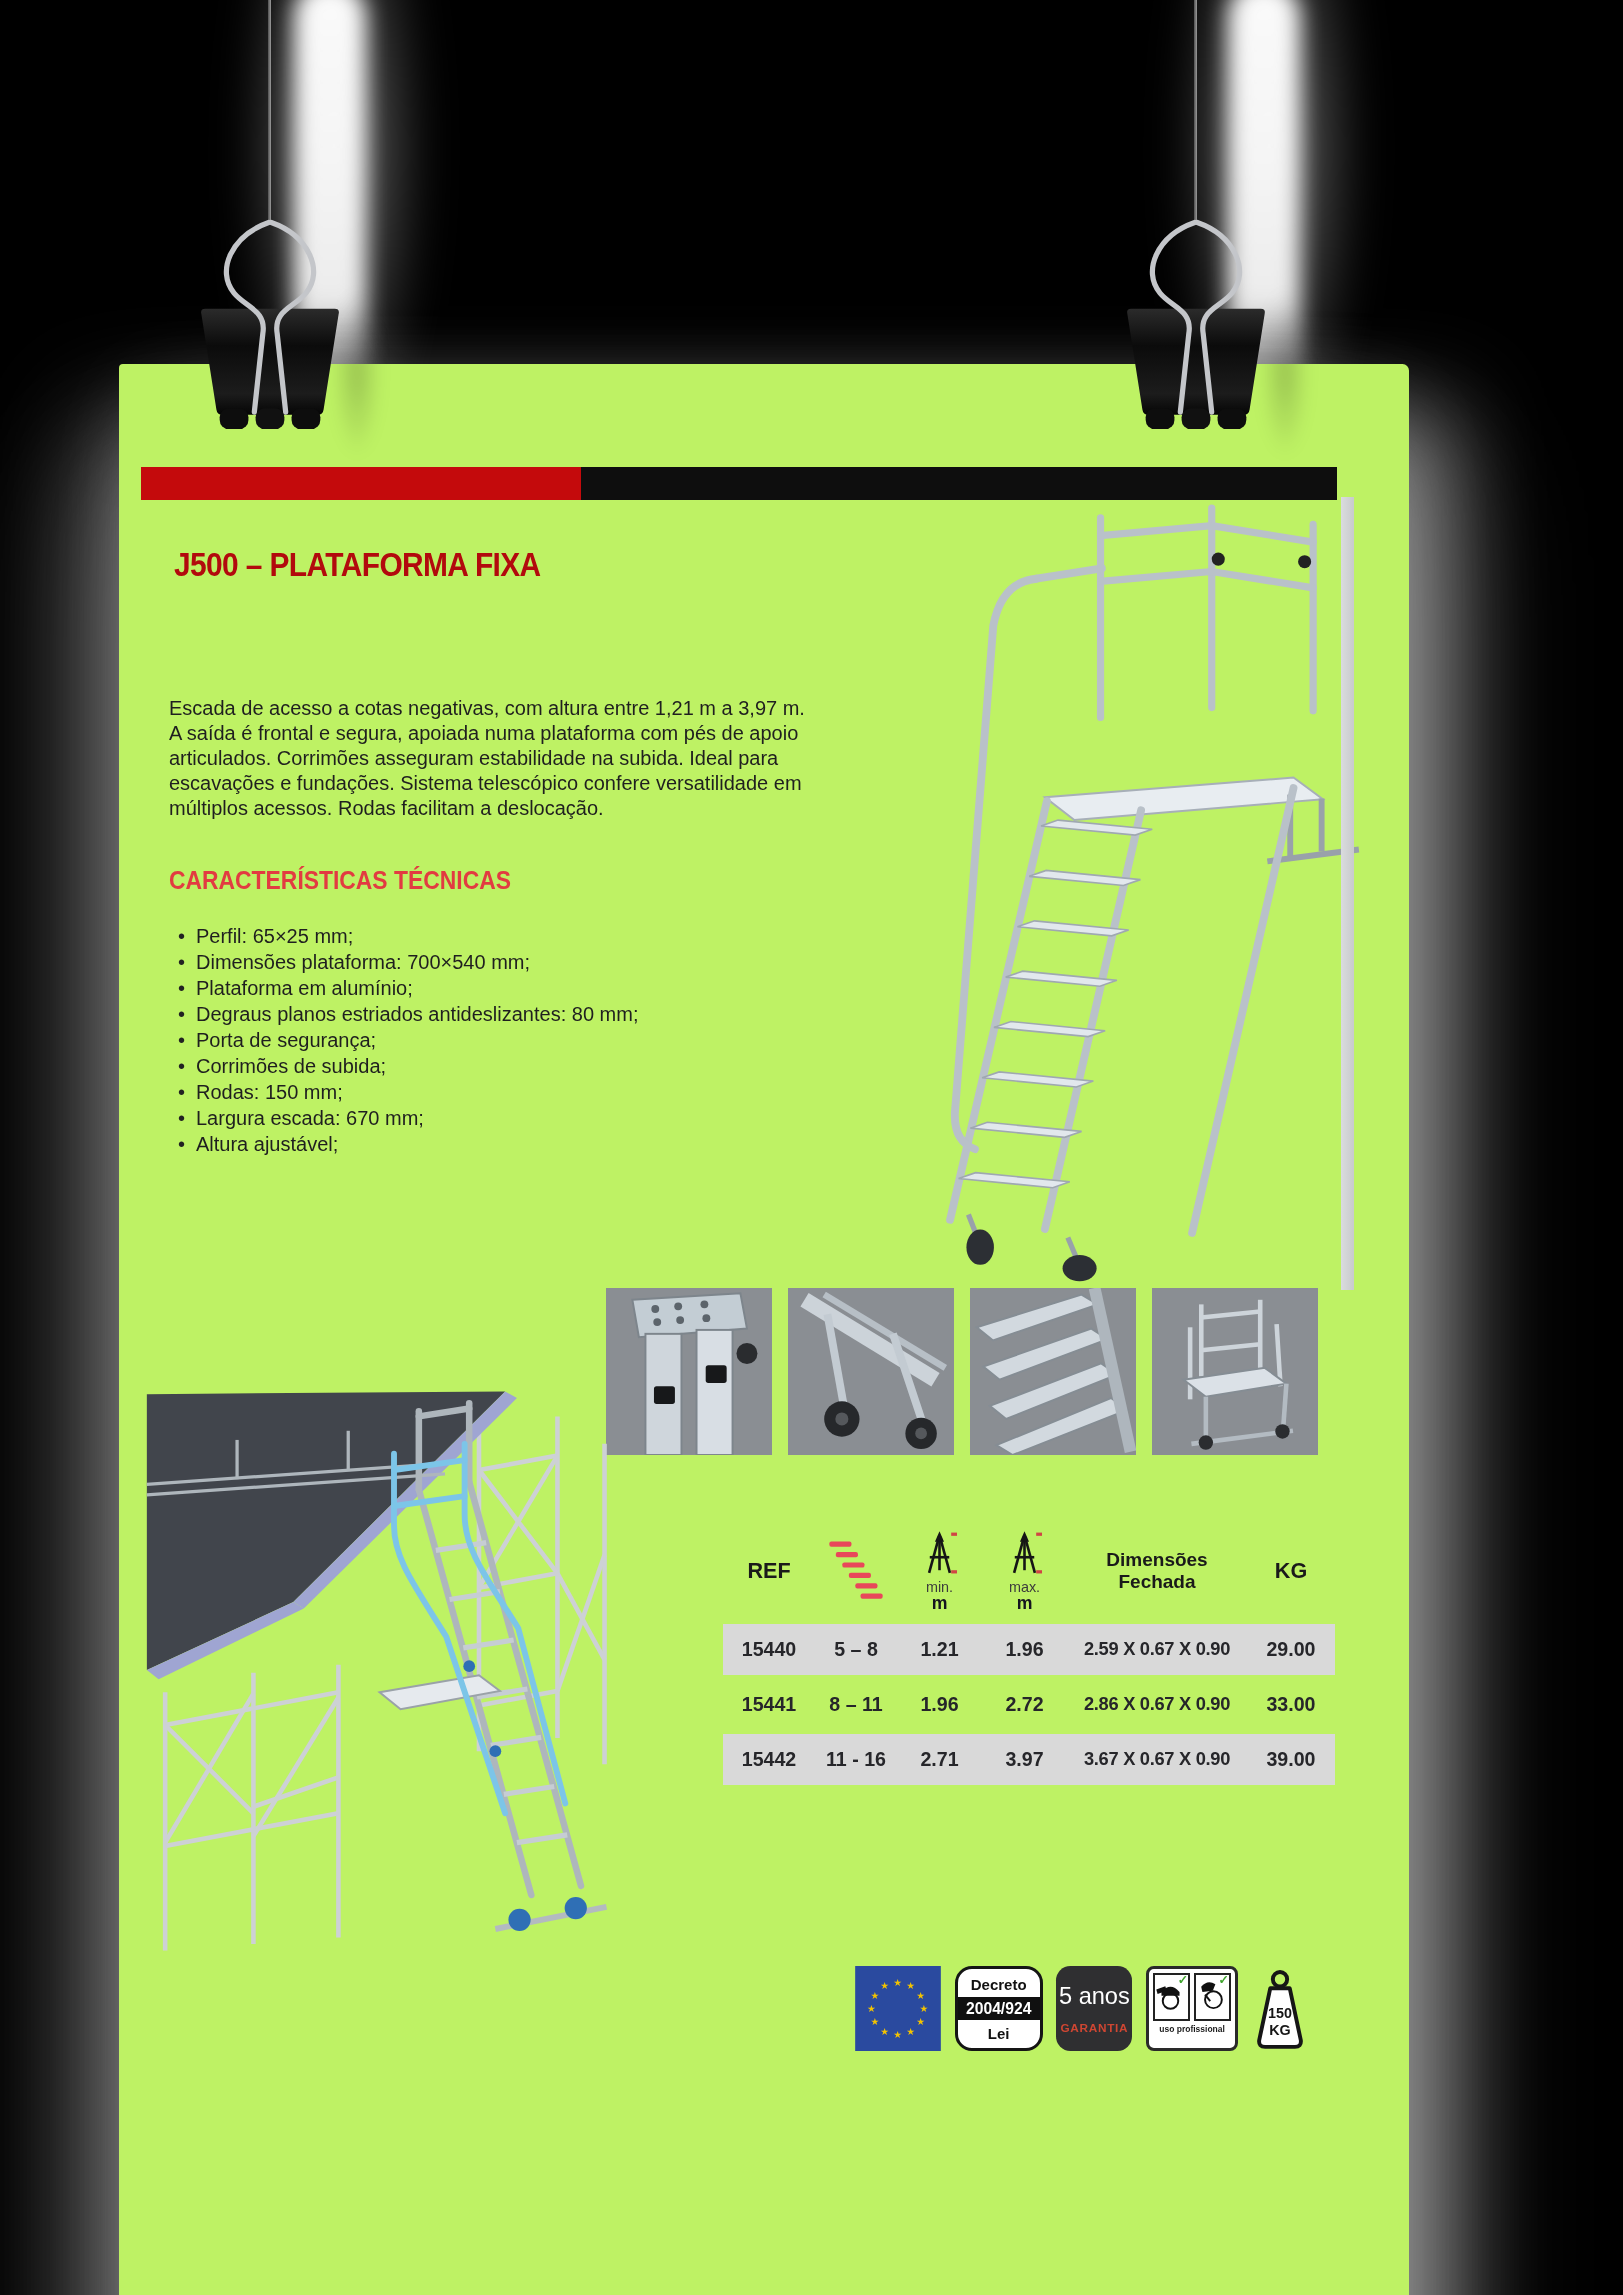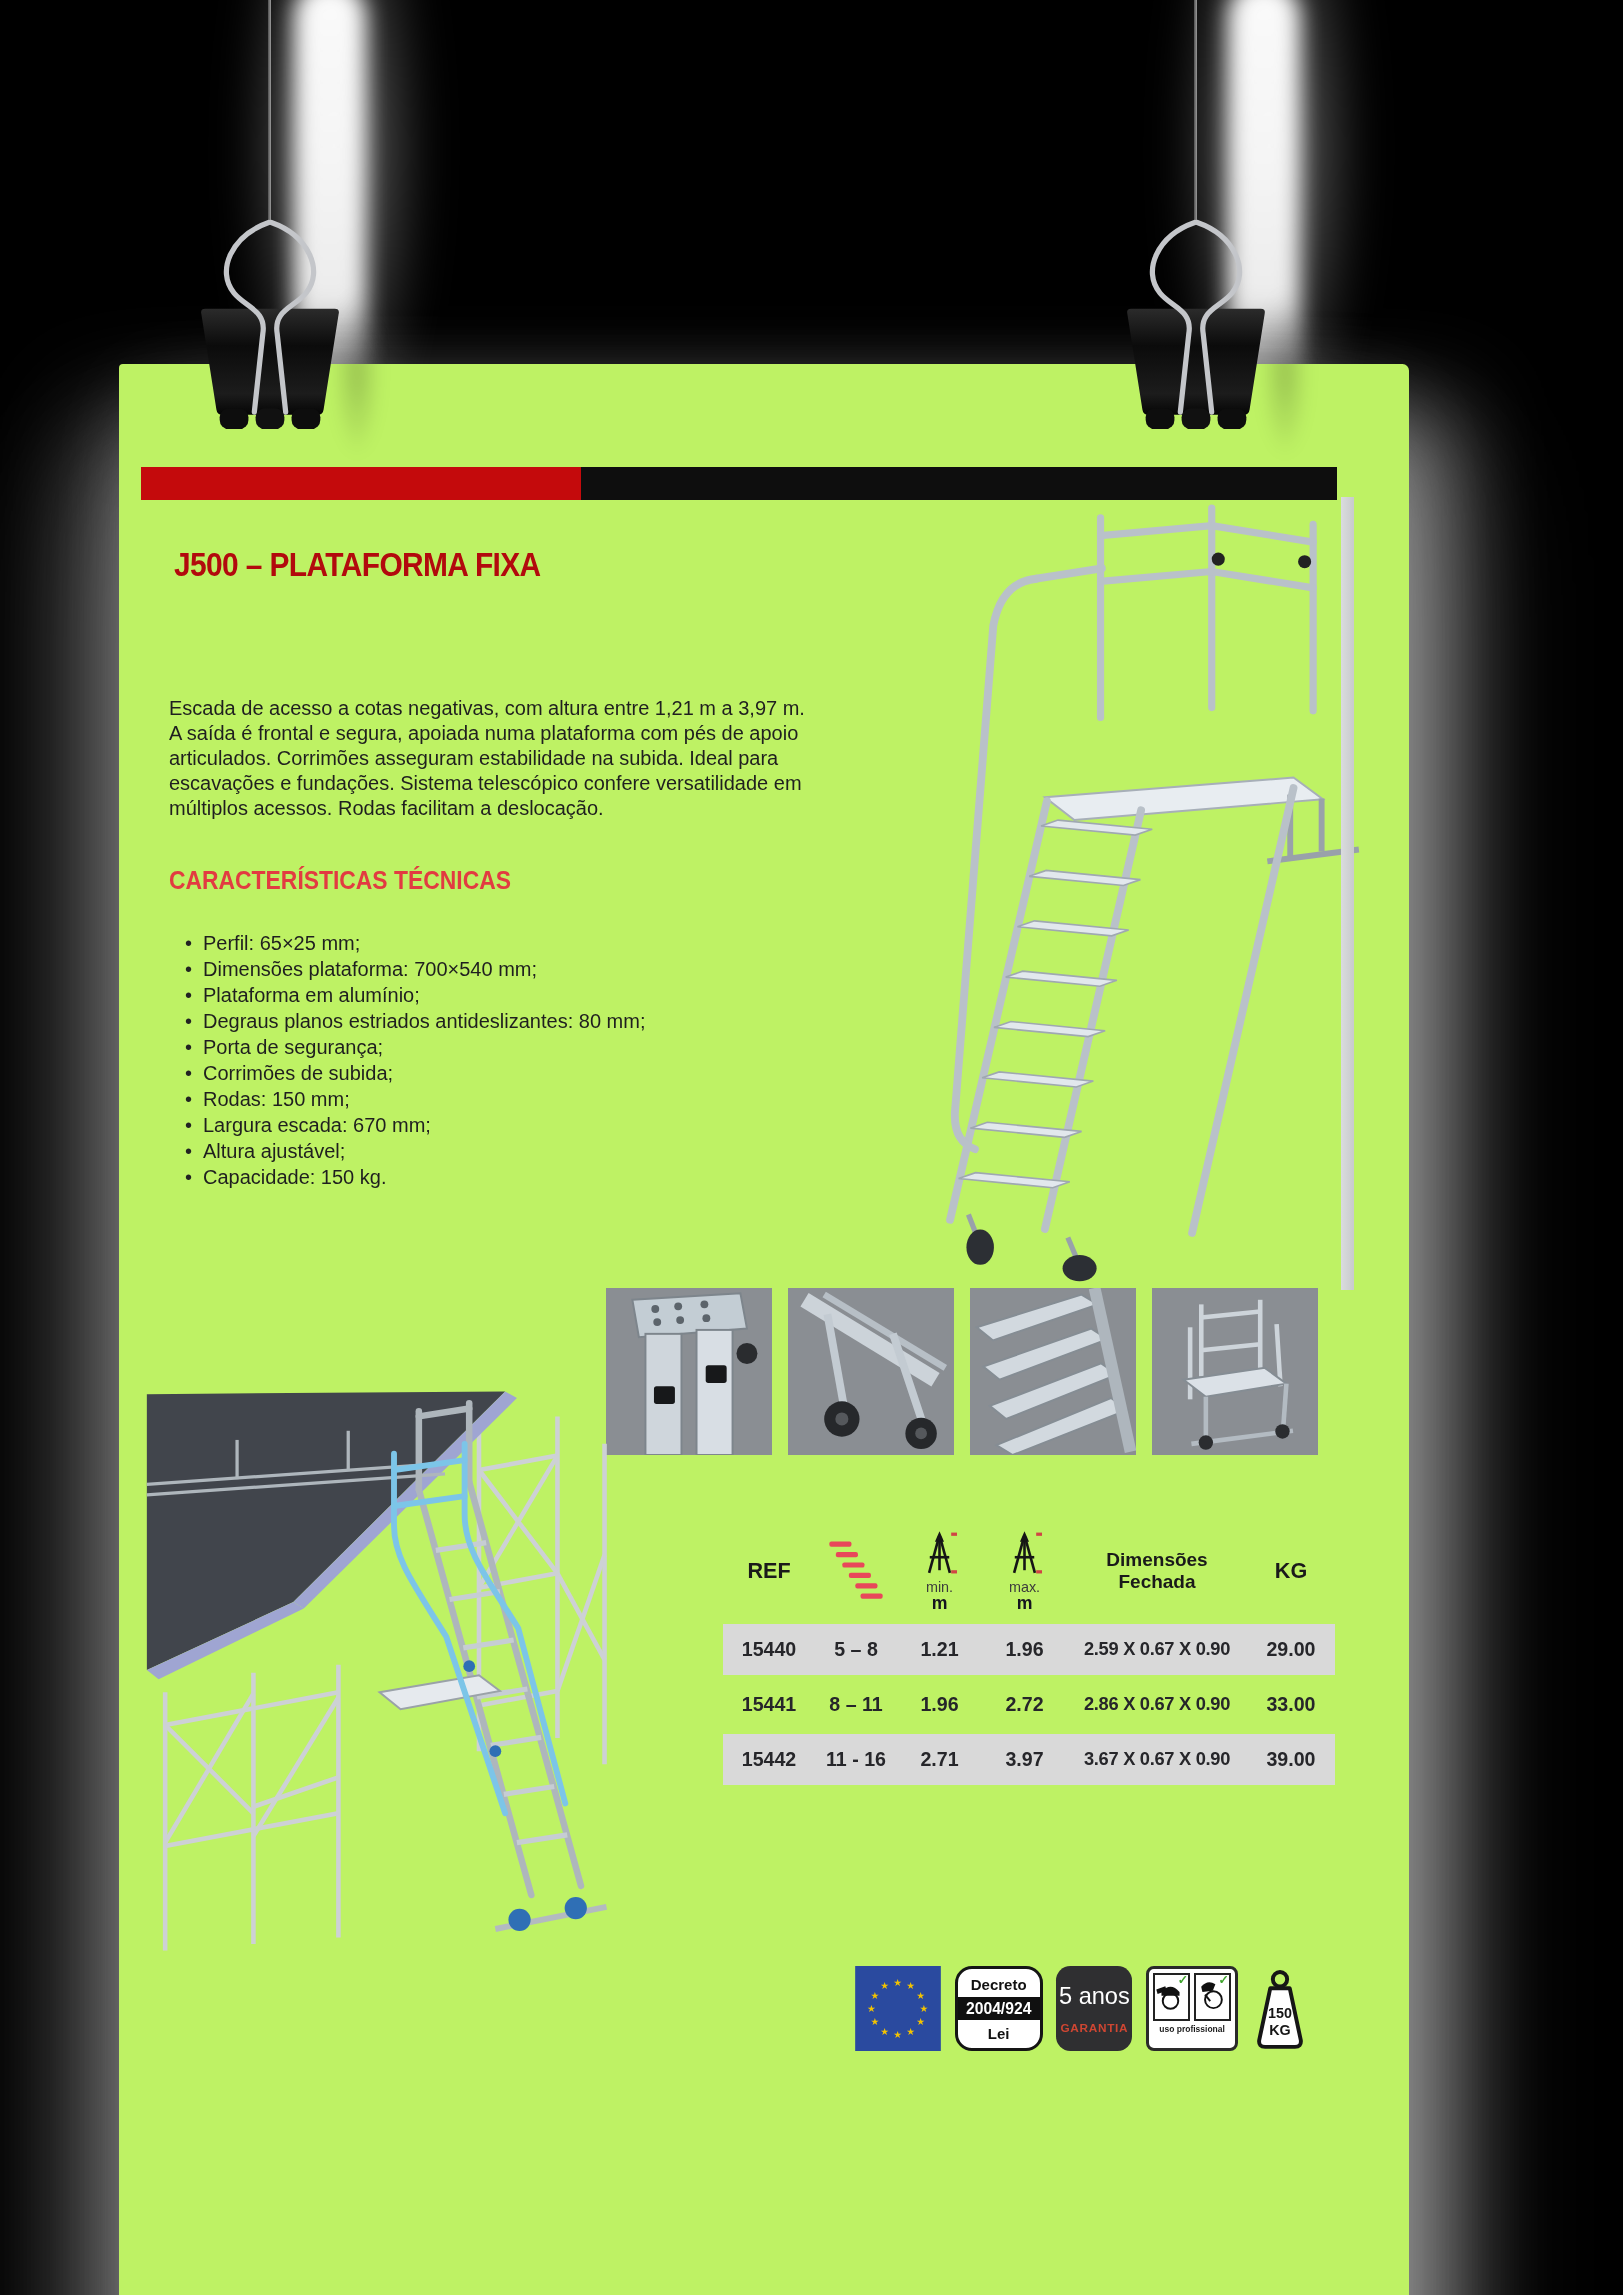--- a/index.html
+++ b/index.html
@@ -25,21 +25,21 @@
                     0 137px 151px 33px rgba(216,216,216,.28);}
   .bar{position:absolute;left:21.6px;top:103px;width:1196px;height:33px;background:#0e0e0e;}
   .bar-red{position:absolute;left:0;top:0;width:440px;height:33px;background:#c40a0c;}
   .title{position:absolute;left:55px;top:181px;font-size:34px;font-weight:bold;color:#b20a0d;
          letter-spacing:-0.7px;transform:scaleX(.88);transform-origin:left;white-space:nowrap;}
   .lead{position:absolute;left:50px;top:250px;width:543px;font-size:20px;line-height:25.5px;
         font-weight:bold;color:#161616;}
   .desc{position:absolute;left:50px;top:332px;width:645px;font-size:20px;line-height:25px;color:#1f1f1f;}
   .section{position:absolute;left:50px;top:501px;font-size:26px;font-weight:bold;color:#e23b41;
            transform:scaleX(.88);transform-origin:left;white-space:nowrap;}
-  ul.features{position:absolute;left:50px;top:554px;width:609px;margin:12px;padding:0;list-style:none;
+  ul.features{position:absolute;left:50px;top:554px;width:609px;margin:5px;padding:0;list-style:none;
         font-size:20px;line-height:26px;color:#1f1f1f;}
   ul.features li{position:relative;padding-left:22px;}
   ul.features li::before{content:"•";position:absolute;left:3.9px;color:#222;}
   .product-svg{position:absolute;left:818px;top:131px;}
   .photo-edge{position:absolute;left:1222px;top:133px;width:13px;height:793px;
         background:linear-gradient(to right,#dadcde,#c8cacc);}
   .thumb{position:absolute;top:924px;width:166px;height:167px;background:#8a8e93;}
   .iso-svg{position:absolute;left:19.6px;top:1021px;}
   
   .spec-table{position:absolute;left:604px;top:1158px;width:612px;}
@@ -100,21 +100,20 @@
     <ul class="features">
       <li>Perfil: 65×25 mm;</li>
       <li>Dimensões plataforma: 700×540 mm;</li>
       <li>Plataforma em alumínio;</li>
       <li>Degraus planos estriados antideslizantes: 80 mm;</li>
       <li>Porta de segurança;</li>
       <li>Corrimões de subida;</li>
       <li>Rodas: 150 mm;</li>
       <li>Largura escada: 670 mm;</li>
       <li>Altura ajustável;</li>
-      <li>Capacidade: 150 kg.</li>
     </ul>
 
     <svg class="product-svg" width="435" height="798" viewBox="0 0 665 1220">
       <g stroke="#b9c1c9" stroke-width="11" fill="none" stroke-linecap="round">
         <path d="M250,35 V340"></path>
           <path d="M420,20 V325"></path>
           <path d="M575,45 V330"></path>
         <path d="M250,62 L420,47 L575,72"></path>
         <path d="M250,132 L420,117 L575,142"></path>
       </g>

